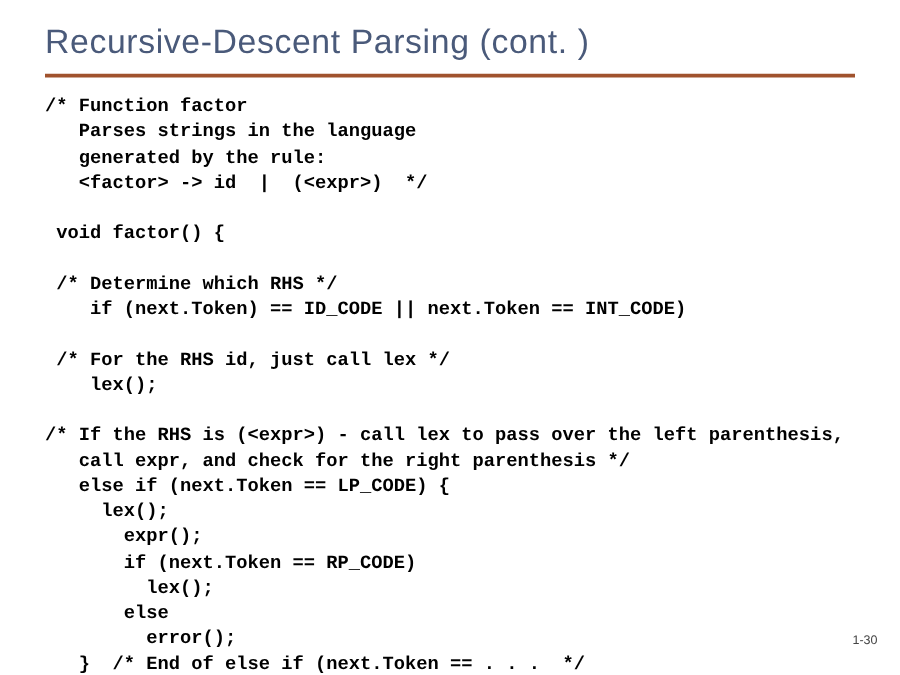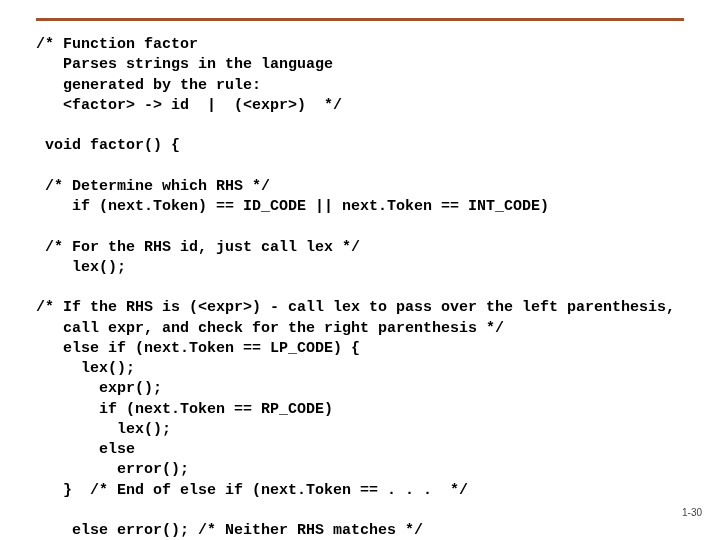--- a/index.html
+++ b/index.html
@@ -44,20 +44,21 @@
     bottom: 22px;
     font-size: 10px;
     color: #444;
     font-family: Arial, sans-serif;
   }
 </style>
 </head>
 <body>
 
 <div class="slide">
+  <h1 class="title">Recursive-Descent Parsing (cont. )</h1>
   <div class="rule"></div>
   <div class="code">/* Function factor
    Parses strings in the language
    generated by the rule:
    &lt;factor&gt; -&gt; id  |  (&lt;expr&gt;)  */
 
  void factor() {
 
  /* Determine which RHS */
     if (next.Token) == ID_CODE || next.Token == INT_CODE)

